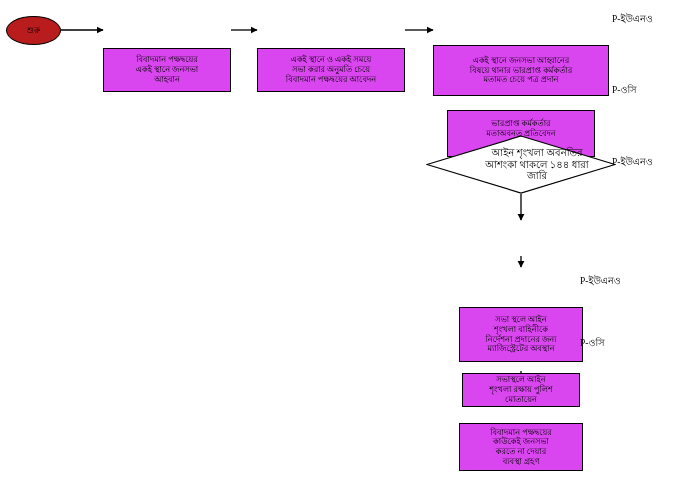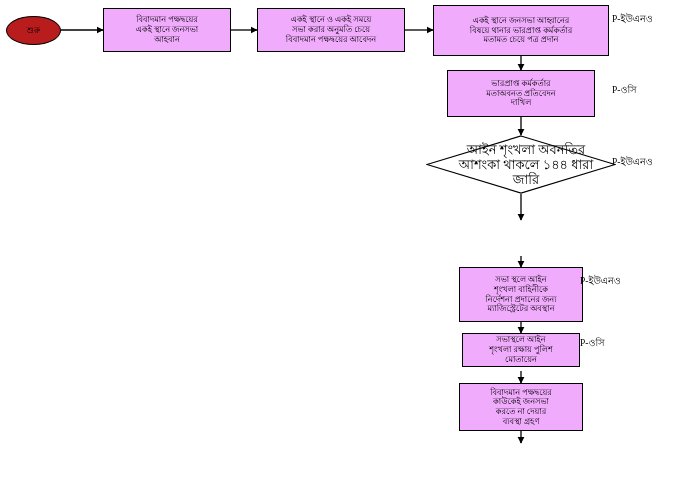--- a/index.html
+++ b/index.html
@@ -36,49 +36,50 @@
     z-index: 2;
   }
   .node-text {
     display: block;
     width: 100%;
     padding: 0 2px;
     white-space: pre-line;
   }
   .rect {
     border: 1px solid #000000;
-    background: #f0abfc;
+    background: #d946ef;
     font-size: 8.2px;
+    margin-top: 40px;
   }
   .terminator {
     border: 1px solid #000000;
     border-radius: 50%;
     background: #b91c1c;
     font-size: 8.2px;
   }
   .diamond-wrap {
     position: absolute;
     z-index: 2;
   }
   .diamond-shape {
     position: absolute;
     left: 0;
     top: 0;
   }
   .diamond-label {
     position: absolute;
-    left: 5px;
+    left: 16px;
     top: 0;
     width: 100%;
     height: 100%;
     display: flex;
     align-items: center;
     justify-content: flex-start;
     text-align: center;
-    font-size: 13px;
+    font-size: 10px;
     line-height: 1.18;
     color: #000000;
   }
   .side-label {
     position: absolute;
     font-size: 9.5px;
     color: #000000;
     white-space: nowrap;
     z-index: 2;
     font-family: "Liberation Serif", "DejaVu Serif", serif;

